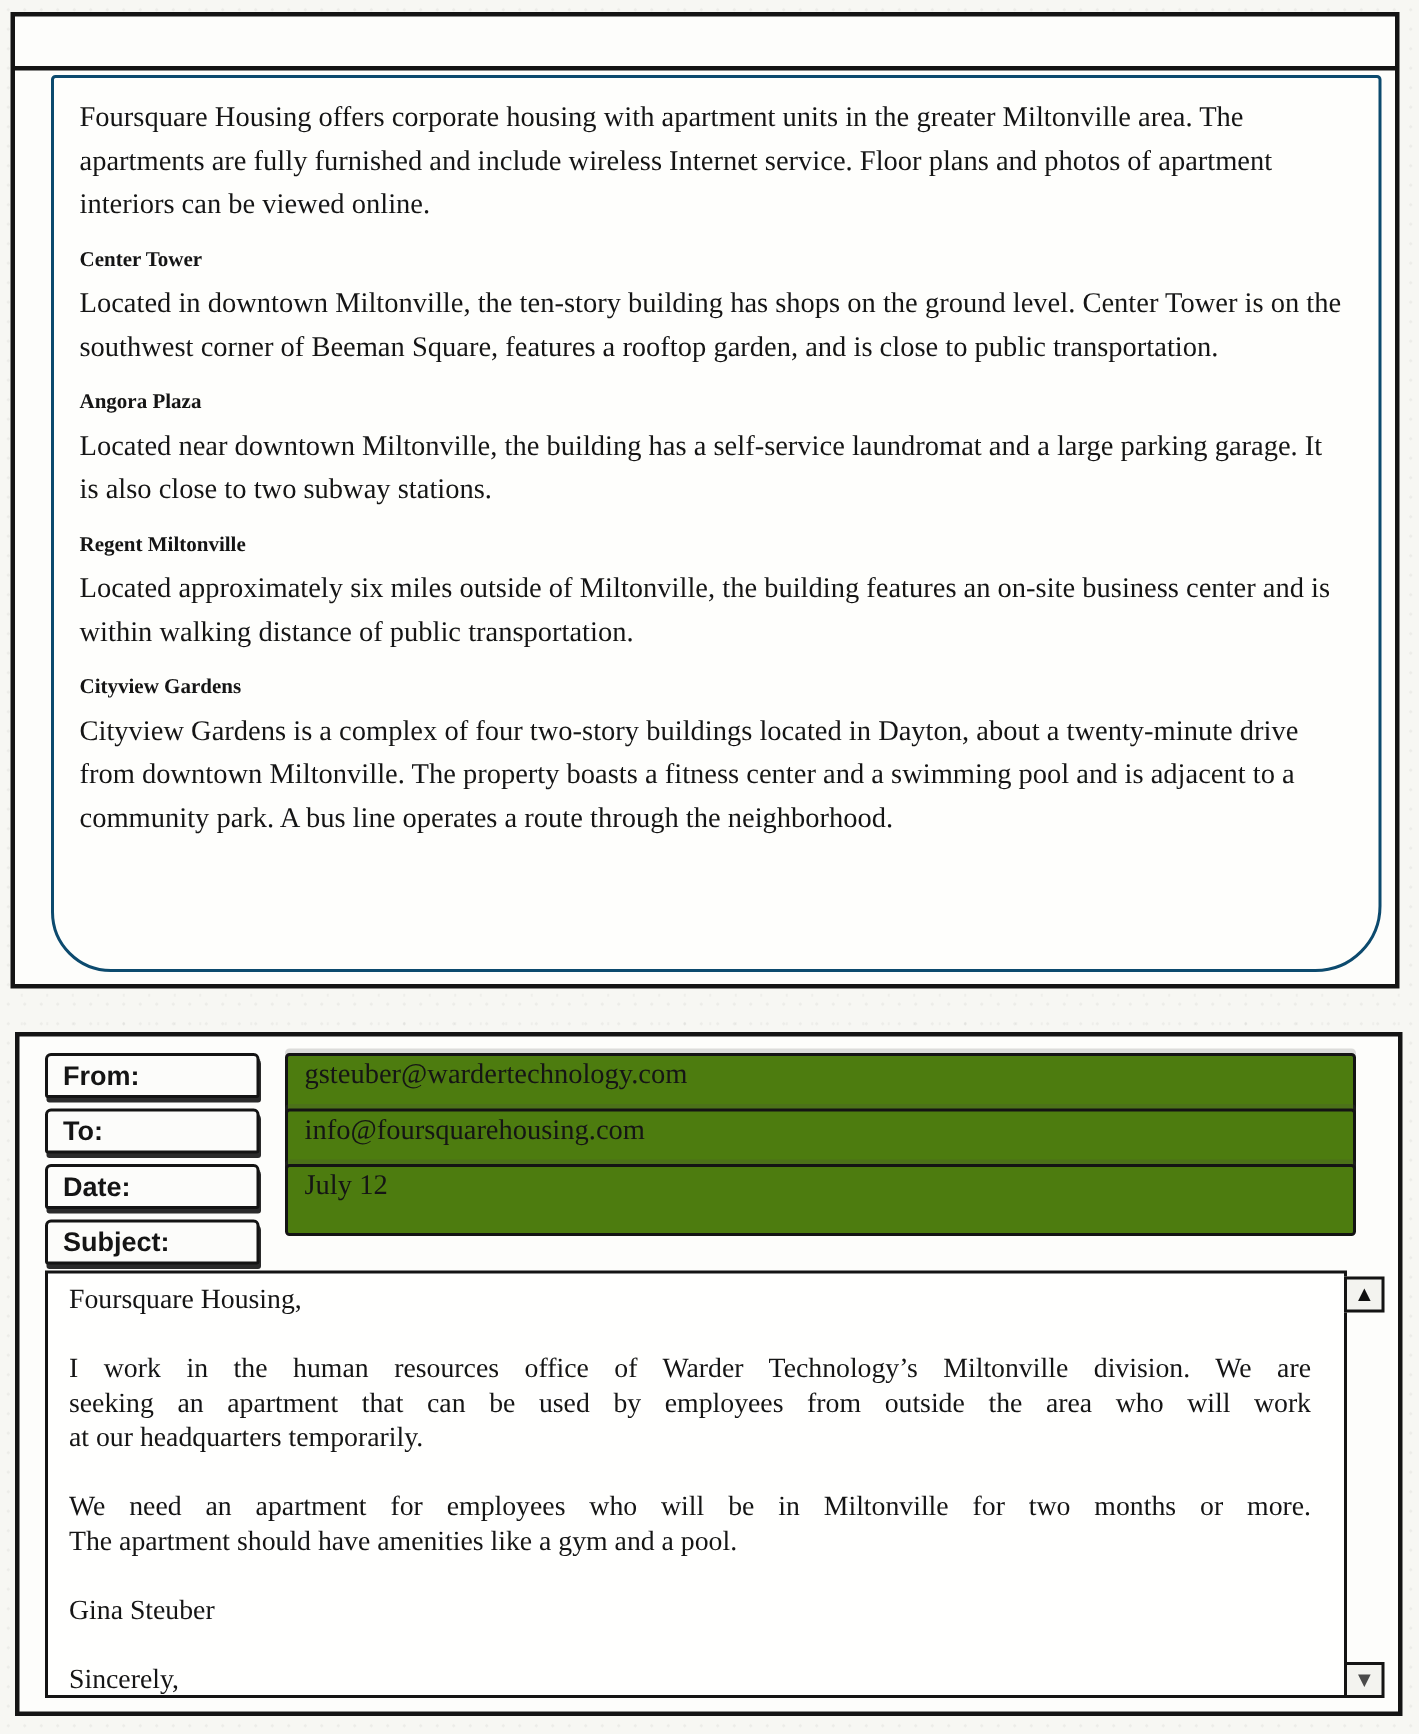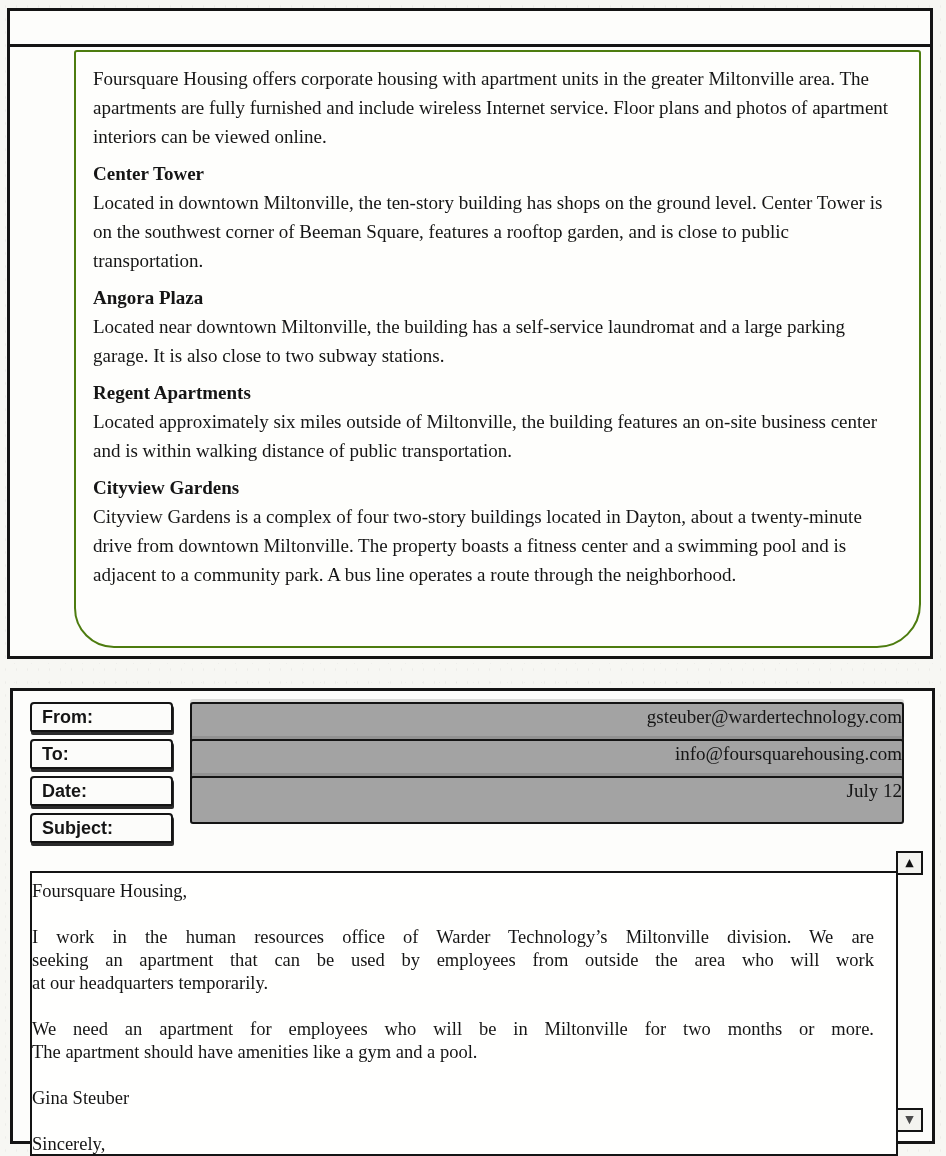--- a/index.html
+++ b/index.html
@@ -18,26 +18,26 @@
   .page { position: absolute; inset: 0; }
 
   
   .listing-panel {
     position: absolute; left: 7px; top: 8px; width: 926px; height: 651px;
     border: 3px solid #141414; box-sizing: border-box; background: #fdfdfb;
   }
   .listing-header { height: 33px; border-bottom: 3px solid #141414; }
   .listing-inner {
     position: absolute; left: 24px; right: 9px; top: 39px; bottom: 8px;
-    border: 2px solid #4d7c0f; border-radius: 3px 3px 44px 40px;
+    border: 2px solid #0c4a6e; border-radius: 3px 3px 44px 40px;
     padding: 12px 24px 0 17px; box-sizing: border-box;
-    font-size: 19px; line-height: 29px; background: #fefefc; margin-left: 40px;
+    font-size: 19px; line-height: 29px; background: #fefefc;
   }
   .listing-inner p { margin: 0; }
-  .listing-inner h3 { margin: 8px 0 0 0; font-size: 19px; line-height: 29px; font-weight: bold; }
+  .listing-inner h3 { margin: 8px 0 0 0; font-size: 14px; line-height: 29px; font-weight: bold; }
 
   
   .email-panel {
     position: absolute; left: 10px; top: 688px; width: 925px; height: 456px;
     border: 3px solid #141414; box-sizing: border-box; background: #fdfdfb;
   }
   .field-row { position: absolute; left: 17px; width: 874px; height: 30px; padding-left: 20px; }
   .row-from    { top: 11px; }
   .row-to      { top: 48px; border-radius: 15px; }
   .row-date    { top: 85px; }
@@ -47,29 +47,29 @@
     border: 2px solid #141414; border-radius: 4px 4px 2px 2px;
     box-shadow: 1px 3px 0 0 #2b2b2b;
     background: #fcfcfa;
     font-family: "Liberation Sans", sans-serif; font-weight: bold;
     font-size: 18px; line-height: 26px; padding-left: 10px;
   }
   .field-value {
     position: absolute; left: 160px; top: 0; width: 714px; height: 48px; box-sizing: border-box;
     border: 2px solid #141414; border-radius: 3px;
     box-shadow: 0 -3px 0 0 rgba(70,70,70,0.18);
-    background: #a3a3a3;
+    background: #4d7c0f;
     font-size: 19px; line-height: 26px; padding-left: 11px;
-    white-space: nowrap; overflow: hidden; text-align: right;
+    white-space: nowrap; overflow: hidden;
   }
   .message-box {
     position: absolute; left: 17px; top: 156px; width: 868px; height: 285px; box-sizing: border-box;
     border: 2px solid #141414; background: #fffffe;
-    padding: 7px 22px 0 0;
-    font-size: 18.5px; line-height: 23px; overflow: hidden; margin-top: 24px;
+    padding: 7px 22px 0 14px;
+    font-size: 18.5px; line-height: 23px; overflow: hidden;
   }
   .mpara { margin: 23px 0 0 0; }
   .mpara.first { margin-top: 0; }
   .mline { }
   .jline { text-align: justify; text-align-last: justify; }
 
   .scroll-btn {
     position: absolute; width: 27px; height: 24px; box-sizing: border-box;
     border: 2px solid #141414; background: #f3f3ef;
     text-align: center; cursor: pointer;
@@ -87,21 +87,21 @@
     <div class="listing-header"></div>
     <div class="listing-inner">
       <p>Foursquare Housing offers corporate housing with apartment units in the greater Miltonville area. The apartments are fully furnished and include wireless Internet service. Floor plans and photos of apartment interiors can be viewed online.</p>
 
       <h3>Center Tower</h3>
       <p>Located in downtown Miltonville, the ten-story building has shops on the ground level. Center Tower is on the southwest corner of Beeman Square, features a rooftop garden, and is close to public transportation.</p>
 
       <h3>Angora Plaza</h3>
       <p>Located near downtown Miltonville, the building has a self-service laundromat and a large parking garage. It is also close to two subway stations.</p>
 
-      <h3>Regent Apartments</h3>
+      <h3>Regent Miltonville</h3>
       <p>Located approximately six miles outside of Miltonville, the building features an on-site business center and is within walking distance of public transportation.</p>
 
       <h3>Cityview Gardens</h3>
       <p>Cityview Gardens is a complex of four two-story buildings located in Dayton, about a twenty-minute drive from downtown Miltonville. The property boasts a fitness center and a swimming pool and is adjacent to a community park. A bus line operates a route through the neighborhood.</p>
     </div>
   </section>
 
   <section class="email-panel">
 
     <div class="field-row row-from">

